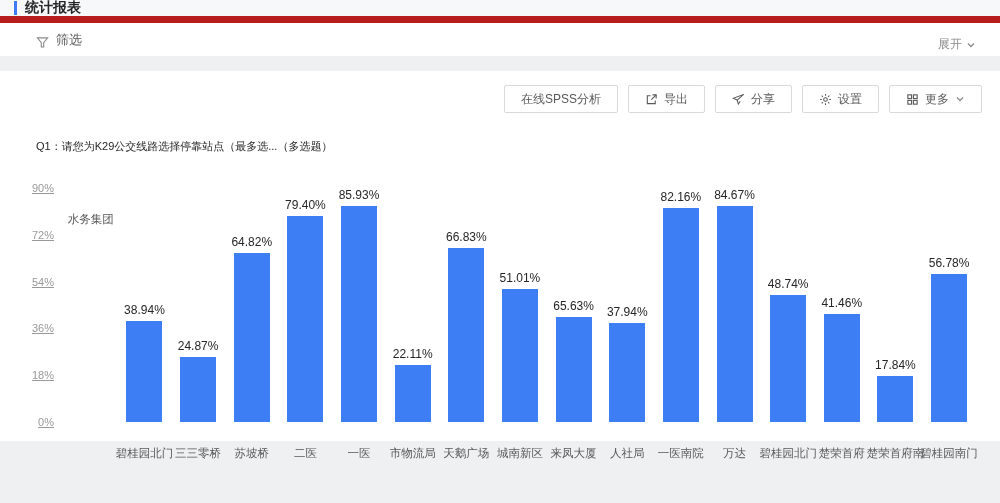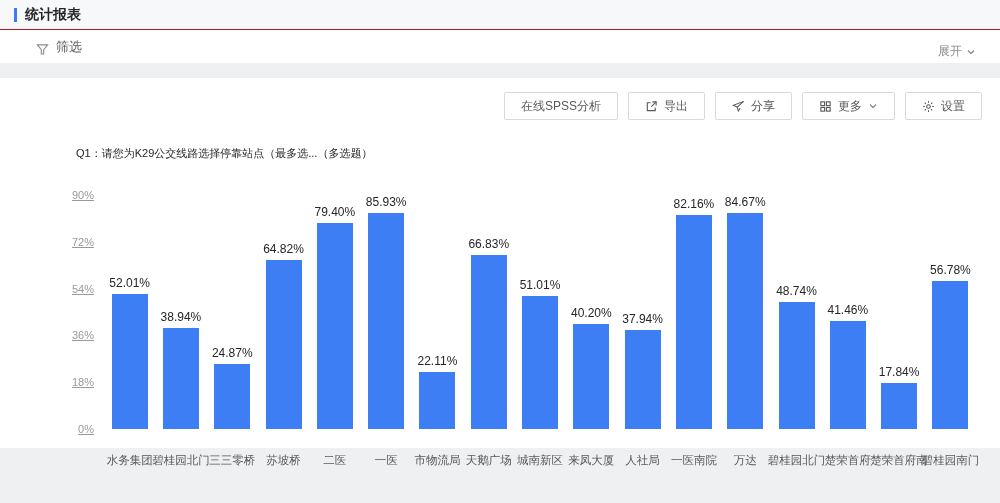--- a/index.html
+++ b/index.html
@@ -5,44 +5,44 @@
   * { margin:0; padding:0; box-sizing:border-box; }
   html,body { width:1000px; height:503px; }
   body {
     font-family: "Liberation Sans", "DejaVu Sans", sans-serif;
     background:#eef0f2;
     color:#333;
     overflow:hidden;
   }
   
   .page-header {
-    height:30px; background:#f7f8fa;
+    height:23px; background:#f7f8fa;
     display:flex; align-items:center; padding:0 14px;
-    border-bottom:1px solid #b91c1c;
+    border-bottom:7px solid #b91c1c;
   }
   .accent-bar { width:3px; height:14px; background:#3e7bf7; margin-right:8px; }
   .page-title { font-size:14px; font-weight:bold; color:#262626; }
 
   
   .filter-bar {
     height:34px; background:#ffffff;
     display:flex; align-items:center; justify-content:space-between;
     padding:0 24px 0 36px;
     border-bottom:1px solid #f0f0f0;
   }
   .filter-left { display:flex; align-items:flex-end; gap:7px; cursor:pointer; color:#595959; font-size:13px; }
   .expand-toggle { display:flex; align-items:center; gap:4px; color:#8c8c8c; font-size:12px; cursor:pointer;margin-top:10px; }
   .icon { display:inline-flex; align-items:center; justify-content:center; }
   .icon svg { display:block; }
 
   
   .gap { height:14px; background:#eef0f2; }
 
   
-  .panel { background:#ffffff; height:370px; padding-top:14px;padding-left:40px; }
+  .panel { background:#ffffff; height:370px; padding-top:14px; }
   .toolbar { display:flex; justify-content:flex-end; gap:10px; padding:0 18px; }
   .tb-btn {
     display:flex; align-items:center; gap:6px;
     height:28px; padding:0 16px;
     background:#fff; border:1px solid #d9d9d9; border-radius:2px;
     font-size:12px; color:#595959; cursor:pointer; white-space:nowrap;
   }
 
   .question-title { padding:26px 0 0 36px; font-size:11px; color:#262626; }
 
@@ -109,62 +109,58 @@
       <span class="icon">
         <svg width="13" height="13" viewBox="0 0 14 14" fill="none" stroke="#595959" stroke-width="1.1">
           <path d="M12.5 1.5 L1.5 5.8 L5.6 7.6 L12.5 1.5 Z"></path>
           <path d="M5.6 7.6 L6.8 11.8 L8.8 8.9"></path>
         </svg>
       </span>
       <span>分享</span>
     </button>
     <button class="tb-btn">
       <span class="icon">
+        <svg width="13" height="13" viewBox="0 0 14 14" fill="none" stroke="#595959" stroke-width="1.1">
+          <circle cx="7" cy="7" r="2"></circle>
+          <path d="M7 1.2 V3 M7 11 V12.8 M1.2 7 H3 M11 7 H12.8 M2.9 2.9 L4.2 4.2 M9.8 9.8 L11.1 11.1 M11.1 2.9 L9.8 4.2 M4.2 9.8 L2.9 11.1"></path>
+        </svg>
+      </span>
+      <span>设置</span>
+    </button>
+    <button class="tb-btn">
+      <span class="icon">
         <svg width="13" height="13" viewBox="0 0 14 14" fill="none" stroke="#595959" stroke-width="1.2">
           <rect x="2" y="2" width="4" height="4"></rect>
           <rect x="8" y="2" width="4" height="4"></rect>
           <rect x="2" y="8" width="4" height="4"></rect>
           <rect x="8" y="8" width="4" height="4"></rect>
         </svg>
       </span>
       <span>更多</span>
       <span class="icon">
         <svg width="10" height="10" viewBox="0 0 10 10" fill="none" stroke="#8c8c8c" stroke-width="1.3">
           <polyline points="2,3.5 5,6.5 8,3.5"></polyline>
         </svg>
       </span>
-    </button>
-    <button class="tb-btn">
-      <span class="icon">
-        <svg width="13" height="13" viewBox="0 0 14 14" fill="none" stroke="#595959" stroke-width="1.1">
-          <circle cx="7" cy="7" r="2"></circle>
-          <path d="M7 1.2 V3 M7 11 V12.8 M1.2 7 H3 M11 7 H12.8 M2.9 2.9 L4.2 4.2 M9.8 9.8 L11.1 11.1 M11.1 2.9 L9.8 4.2 M4.2 9.8 L2.9 11.1"></path>
-        </svg>
-      </span>
-      <span>设置</span>
     </button>
   </div>
 
   <div class="question-title">Q1：请您为K29公交线路选择停靠站点（最多选...（多选题）</div>
 
   <div class="chart-wrap">
     <div class="y-axis">
         <span class="y-tick" style="bottom: 0px;">0%</span>
         <span class="y-tick" style="bottom: 46.8px;">18%</span>
         <span class="y-tick" style="bottom: 93.6px; margin-left: 39px;">36%</span>
         <span class="y-tick" style="bottom: 140.4px;">54%</span>
         <span class="y-tick" style="bottom: 187.2px;">72%</span>
         <span class="y-tick" style="bottom: 234px;">90%</span>
       </div>
     <div class="plot">
         <div class="bar-col">
-          <div class="bar-stack">
-            <div class="bar-value">52.01%</div>
-            <div class="bar-rect" style="height: 135px; background: rgb(61, 126, 245);"></div>
-          </div>
           <div class="bar-cat">水务集团</div>
         </div>
         <div class="bar-col">
           <div class="bar-stack">
             <div class="bar-value">38.94%</div>
             <div class="bar-rect" style="height: 101px; background: rgb(61, 126, 245);"></div>
           </div>
           <div class="bar-cat">碧桂园北门</div>
         </div>
         <div class="bar-col">
@@ -211,21 +207,21 @@
         </div>
         <div class="bar-col">
           <div class="bar-stack">
             <div class="bar-value">51.01%</div>
             <div class="bar-rect" style="height: 133px; background: rgb(61, 126, 245);"></div>
           </div>
           <div class="bar-cat">城南新区</div>
         </div>
         <div class="bar-col">
           <div class="bar-stack">
-            <div class="bar-value">40.20%</div>
+            <div class="bar-value">65.63%</div>
             <div class="bar-rect" style="height: 105px; background: rgb(61, 126, 245);"></div>
           </div>
           <div class="bar-cat">来凤大厦</div>
         </div>
         <div class="bar-col">
           <div class="bar-stack">
             <div class="bar-value">37.94%</div>
             <div class="bar-rect" style="height: 99px; background: rgb(61, 126, 245);"></div>
           </div>
           <div class="bar-cat">人社局</div>

